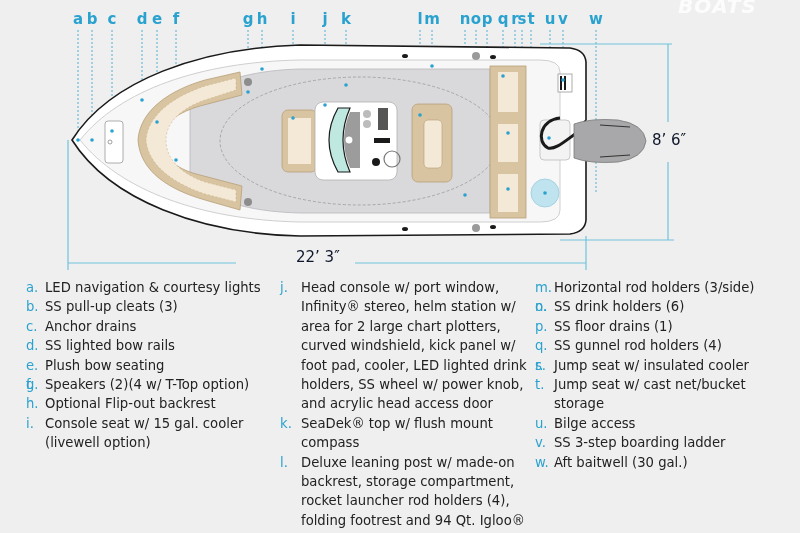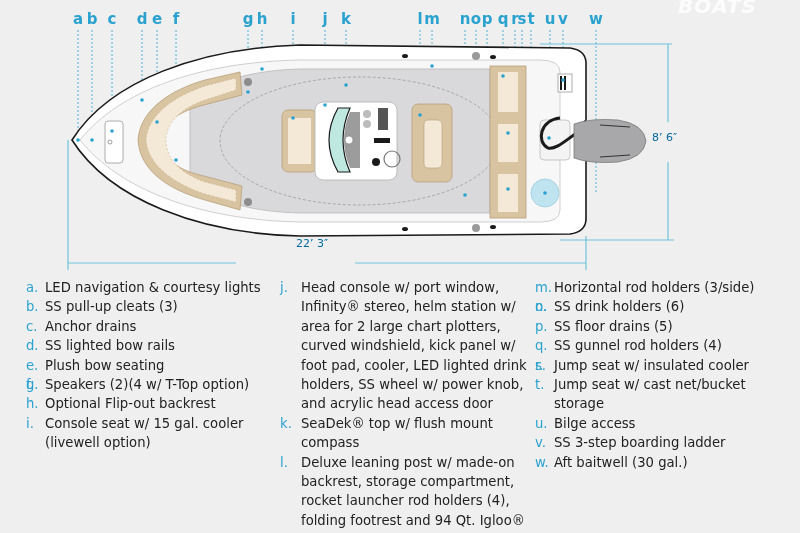--- a/index.html
+++ b/index.html
@@ -3,21 +3,21 @@
 <meta charset="utf-8">
 <style>
   html, body { margin:0; padding:0; }
   body { width:800px; height:533px; background:#efefef; position:relative; overflow:hidden;
          font-family:"DejaVu Sans", sans-serif; color:#222; }
   .watermark { position:absolute; left:678px; top:-6px; font-size:20px; font-weight:bold; font-style:italic;
                color:#ffffff; letter-spacing:1px; opacity:0.85; }
   .callout-row { position:absolute; left:0; top:10px; width:800px; height:22px; }
   .callout { position:absolute; top:0; font-size:15px; font-weight:bold; color:#2aa2cf; transform:translateX(-50%); }
   svg.diagram { position:absolute; left:0; top:0; }
-  .dim { position:absolute; font-size:11px; color:#0369a1; }
+  .dim { position:absolute; font-size:15px; color:#0f172a; }
   .legend { position:absolute; top:278px; }
   .legend ul { list-style:none; margin:0; padding:0; }
   .legend li { position:relative; padding-left:19px; font-size:13.2px; line-height:19.4px; color:#222; }
   .legend li .letter { position:absolute; left:0; top:0; color:#2aa2cf; }
   .col1 { left:26px; width:250px; }
   .col2 { left:280px; width:256px; }
   .col2 li { padding-left:21px; }
   .col3 { left:535px; width:262px; }
 </style>
 </head>
@@ -167,21 +167,21 @@
   <span class="callout" style="left:487px">p</span>
   <span class="callout" style="left:503px">q</span>
   <span class="callout" style="left:515px">r</span>
   <span class="callout" style="left:522px">s</span>
   <span class="callout" style="left:531px">t</span>
   <span class="callout" style="left:550px">u</span>
   <span class="callout" style="left:563px">v</span>
   <span class="callout" style="left:596px">w</span>
 </div>
 
-<div class="dim" style="left:296px; top:237px;">22’ 3″</div>
+<div class="dim" style="left:296px; top:248px;">22’ 3″</div>
 <div class="dim" style="left:652px; top:131px;">8’ 6″</div>
 
 <div class="legend col1">
   <ul>
     <li><span class="letter">a.</span><span>LED navigation &amp; courtesy lights</span></li>
     <li><span class="letter">b.</span><span>SS pull-up cleats (3)</span></li>
     <li><span class="letter">c.</span><span>Anchor drains</span></li>
     <li><span class="letter">d.</span><span>SS lighted bow rails</span></li>
     <li><span class="letter">e.</span><span>Plush bow seating</span></li>
     <li><span class="letter">f.</span></li>
@@ -197,21 +197,21 @@
     <li><span class="letter">k.</span><span>SeaDek® top w/ flush mount compass</span></li>
     <li><span class="letter">l.</span><span>Deluxe leaning post w/ made-on backrest, storage compartment, rocket launcher rod holders (4), folding footrest and 94 Qt. Igloo® cooler</span></li>
   </ul>
 </div>
 
 <div class="legend col3">
   <ul>
     <li><span class="letter">m.</span><span>Horizontal rod holders (3/side)</span></li>
     <li><span class="letter">n.</span></li>
     <li><span class="letter">o.</span><span>SS drink holders (6)</span></li>
-    <li><span class="letter">p.</span><span>SS floor drains (5)</span></li>
+    <li><span class="letter">p.</span><span>SS floor drains (1)</span></li>
     <li><span class="letter">q.</span><span>SS gunnel rod holders (4)</span></li>
     <li><span class="letter">r.</span></li>
     <li><span class="letter">s.</span><span>Jump seat w/ insulated cooler</span></li>
     <li><span class="letter">t.</span><span>Jump seat w/ cast net/bucket storage</span></li>
     <li><span class="letter">u.</span><span>Bilge access</span></li>
     <li><span class="letter">v.</span><span>SS 3-step boarding ladder</span></li>
     <li><span class="letter">w.</span><span>Aft baitwell (30 gal.)</span></li>
   </ul>
 </div>
 

